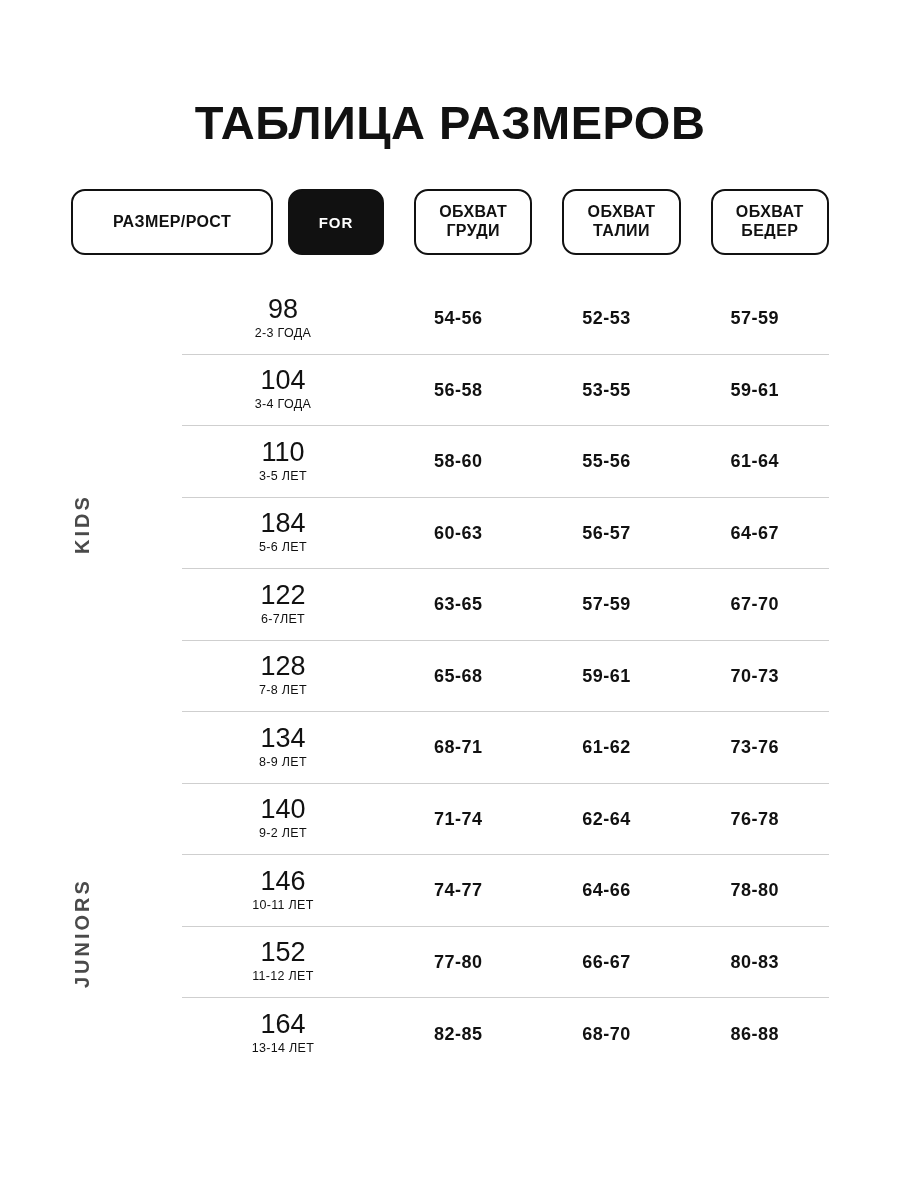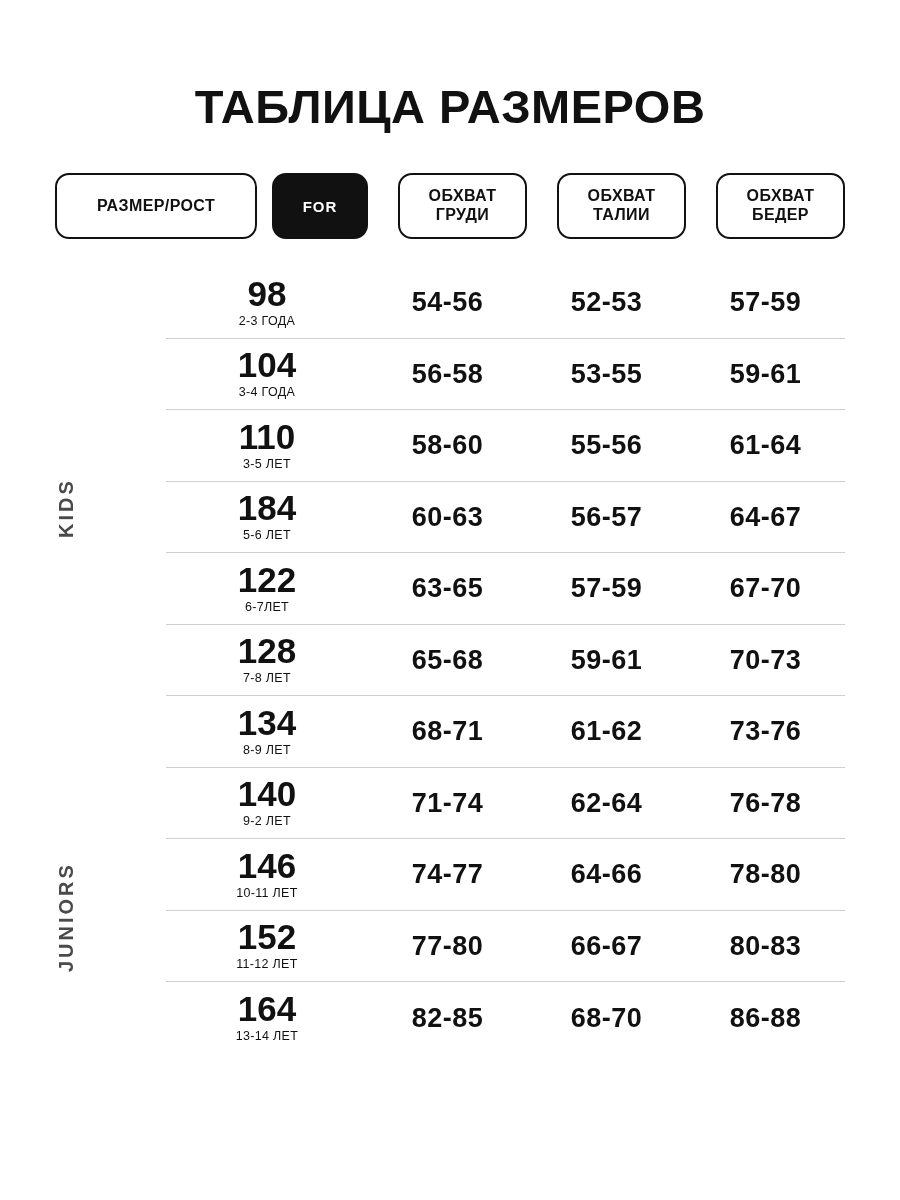--- a/index.html
+++ b/index.html
@@ -13,21 +13,21 @@
     height: 1200px;
     font-family: "Liberation Sans", sans-serif;
     color: #111111;
     position: relative;
     overflow: hidden;
   }
   .page {
     width: 900px;
     height: 1116px;
     position: relative;
-    padding: 0;
+    padding: 16px;
   }
   .title {
     text-align: center;
     font-size: 47px;
     font-weight: 800;
     letter-spacing: 0.5px;
     color: #111111;
     margin: 0;
     padding-top: 82px;
     line-height: 1.05;
@@ -116,37 +116,37 @@
     height: 71.5px;
   }
   .row:last-child { border-bottom: none; }
 
   .cell-size {
     flex: 0 0 202px;
     text-align: center;
     padding-bottom: 2px;
   }
   .cell-size .num {
-    font-size: 35px;
-    font-weight: 700;
+    font-size: 27px;
+    font-weight: 400;
     line-height: 1.0;
     display: block;
   }
   .cell-size .age {
     font-size: 12.5px;
     font-weight: 400;
     letter-spacing: 0.3px;
     display: block;
     margin-top: 3px;
     color: #111111;
   }
   .cell-val {
     flex: 1 1 0;
     text-align: center;
-    font-size: 27px;
+    font-size: 18px;
     font-weight: 700;
     letter-spacing: 0.5px;
   }
 </style>
 </head>
 <body>
 
 <div class="page">
 
   <h1 class="title">ТАБЛИЦА РАЗМЕРОВ</h1>

